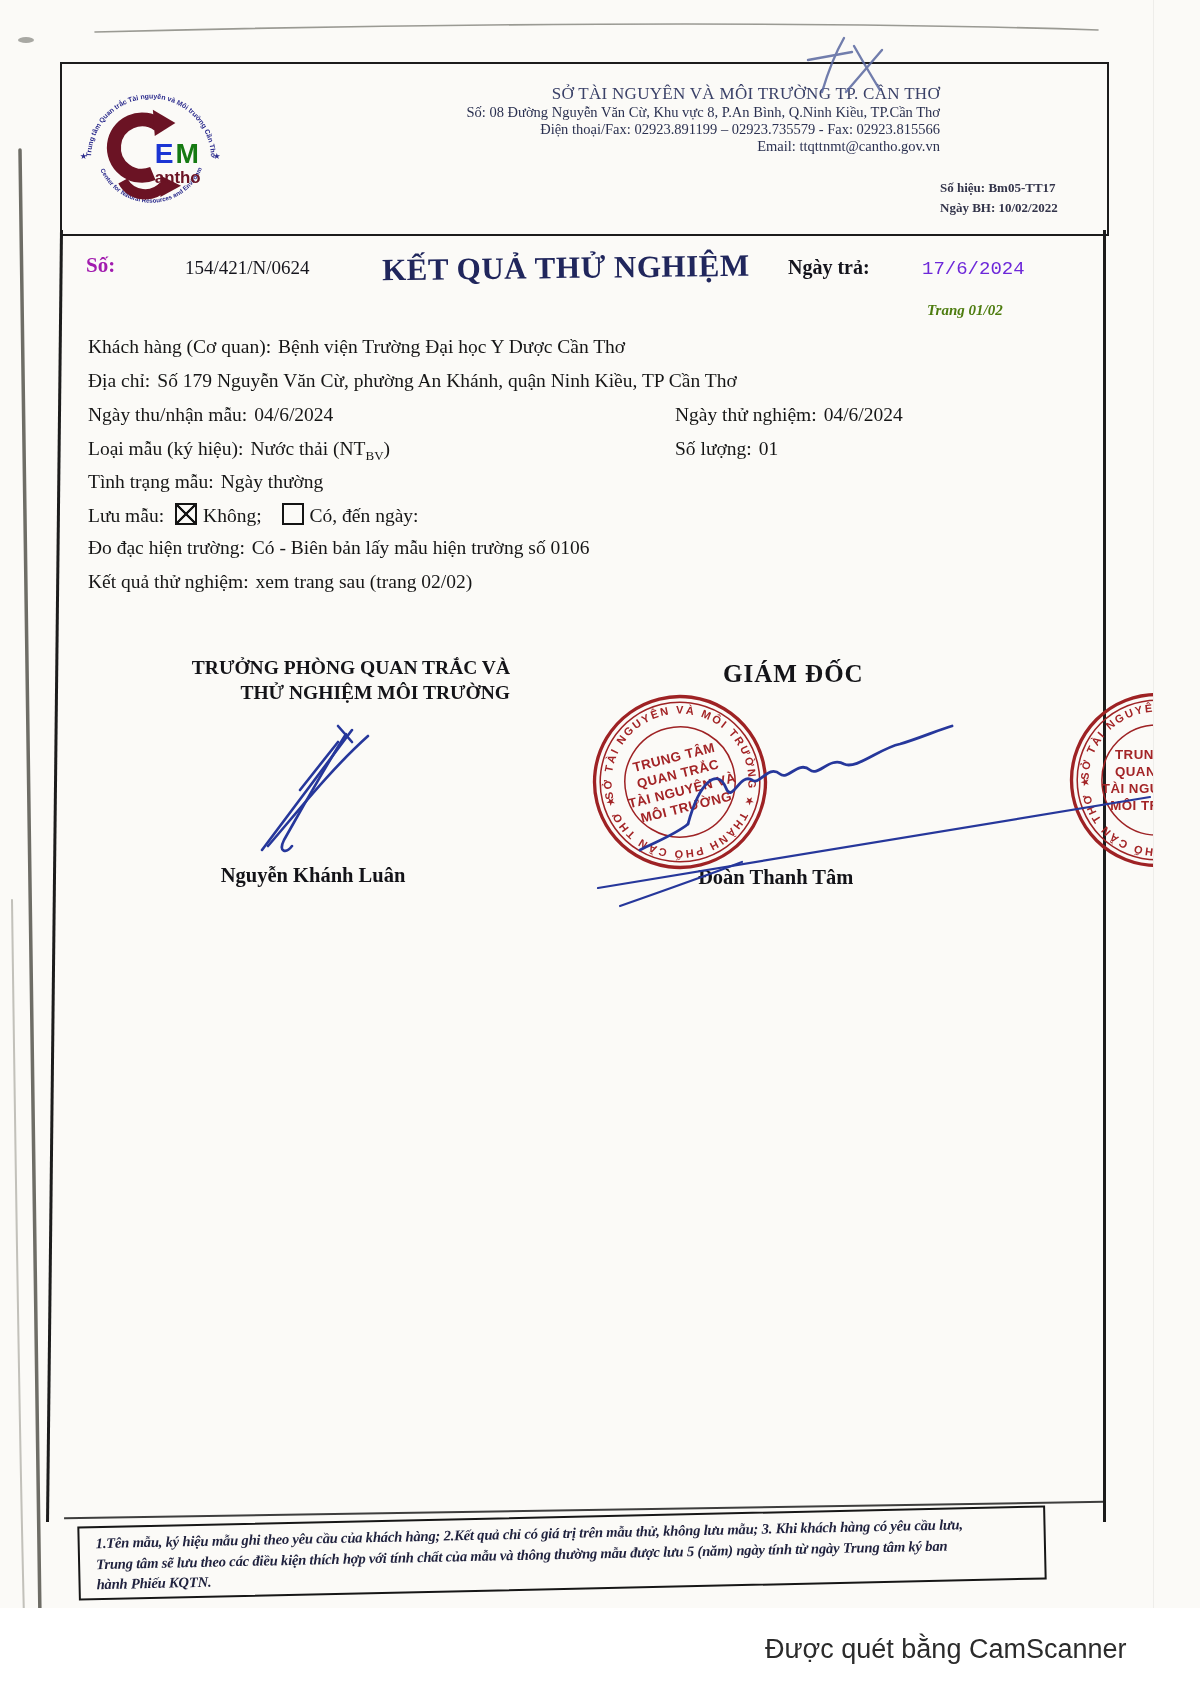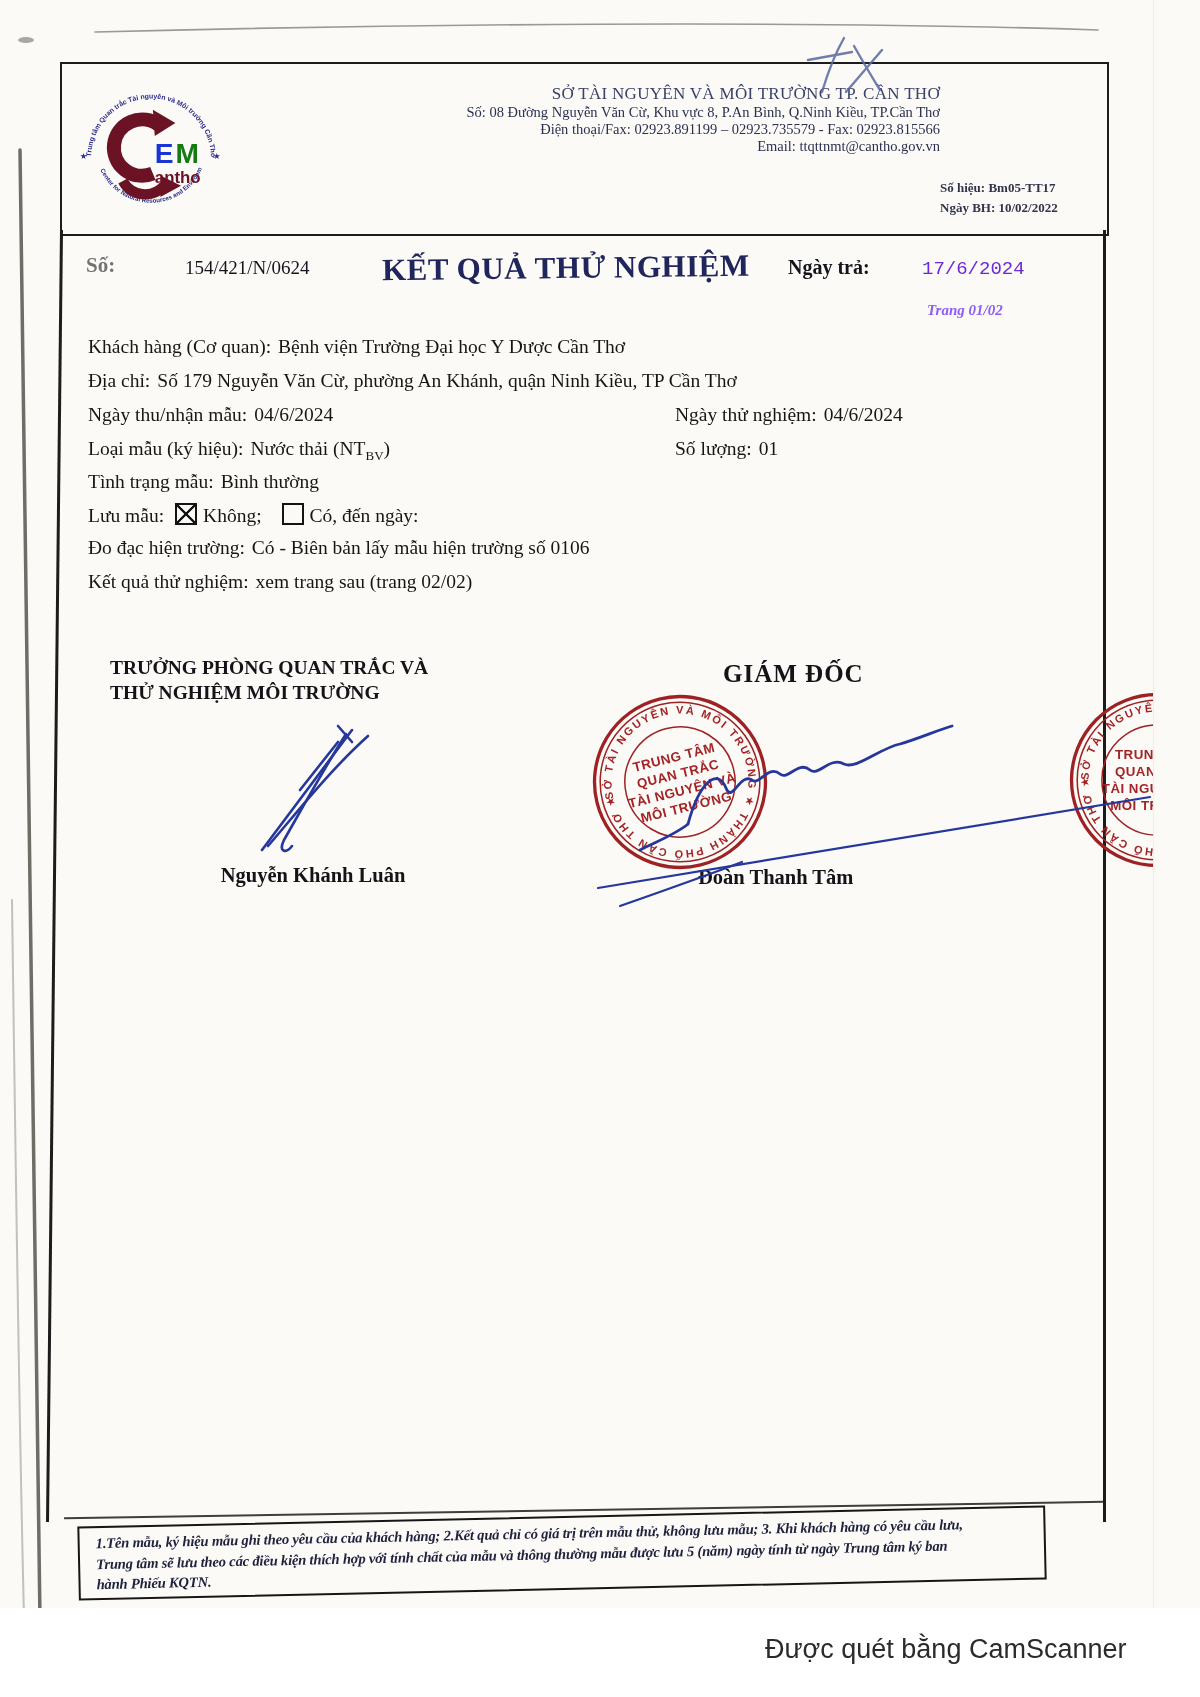--- a/index.html
+++ b/index.html
@@ -18,37 +18,37 @@
   
   .hdr-text{position:absolute;left:240px;top:84px;width:700px;text-align:right;z-index:2;}
   .h-l1{font-size:17px;color:#3a4168;letter-spacing:.3px;}
   .h-l2{font-size:19.5px;font-weight:bold;color:#1d2a66;margin-top:2px;letter-spacing:.2px;}
   .h-l3{font-size:16.5px;font-weight:bold;font-style:italic;color:#1d2a66;margin-top:2px;}
   .h-l4,.h-l5,.h-l6{font-size:14.5px;color:#2a3050;margin-top:0;}
   .form-code{position:absolute;left:940px;top:178px;width:165px;z-index:2;}
   .form-code div{font-size:13px;font-weight:bold;color:#33344a;line-height:1.5;white-space:nowrap;}
 
   
-  .t-so-label{position:absolute;left:86px;top:253px;font-size:21px;font-weight:bold;color:#737373;z-index:4;}
+  .t-so-label{position:absolute;left:86px;top:253px;font-size:21px;font-weight:bold;color:#a21caf;z-index:4;}
   .t-so-value{position:absolute;left:185px;top:257px;font-size:19px;color:#15151d;z-index:4;}
   .t-main{position:absolute;left:382px;top:250px;font-size:31px;font-weight:bold;color:#20265c;letter-spacing:.5px;transform:rotate(-0.7deg);z-index:4;white-space:nowrap;}
   .t-ngaytra{position:absolute;left:788px;top:256px;font-size:20px;font-weight:bold;color:#14141c;z-index:4;}
   .t-ngaytra-v{position:absolute;left:922px;top:258px;font-size:19px;color:#6d28d9;z-index:4;font-family:Liberation Mono, monospace;}
-  .t-page{position:absolute;left:927px;top:302px;font-size:15px;font-weight:bold;font-style:italic;color:#8b5cf6;z-index:4;}
+  .t-page{position:absolute;left:927px;top:302px;font-size:15px;font-weight:bold;font-style:italic;color:#4d7c0f;z-index:4;}
 
   
   .line{position:absolute;left:88px;font-size:19.5px;color:#161616;white-space:nowrap;z-index:4;}
   .lbl{font-weight:normal;margin-right:7px;}
   .rcol{position:absolute;left:675px;font-size:19.5px;color:#161616;white-space:nowrap;z-index:4;}
   sub.smp{font-size:13px;}
   .cb{display:inline-block;width:18px;height:18px;border:2px solid #141414;vertical-align:-3px;margin:0 6px 0 4px;background:#fbfaf7;}
   .cb.checked{background-image:linear-gradient(to top right,transparent 44%,#141414 47%,#141414 53%,transparent 56%),linear-gradient(to bottom right,transparent 44%,#141414 47%,#141414 53%,transparent 56%);}
 
   
-  .sig-title-left{position:absolute;left:110px;top:655px;width:400px;text-align:left;font-size:19.5px;font-weight:bold;color:#141418;line-height:1.3;z-index:4;}
+  .sig-title-left{position:absolute;left:110px;top:655px;width:400px;text-align:right;font-size:19.5px;font-weight:bold;color:#141418;line-height:1.3;z-index:4;}
   .sig-title-right{position:absolute;left:723px;top:660px;font-size:25px;font-weight:bold;color:#141418;letter-spacing:1px;z-index:4;}
   .sig-name-left{position:absolute;left:163px;top:864px;width:300px;text-align:center;font-size:20.5px;font-weight:bold;color:#131318;z-index:4;}
   .sig-name-right{position:absolute;left:698px;top:866px;font-size:20.5px;font-weight:bold;color:#131318;z-index:4;}
 
   
   .stamp{position:absolute;z-index:3;}
   .stamp.main{left:585px;top:687px;width:190px;height:190px;transform:rotate(-14deg);}
   .stamp.edge{left:1062px;top:685px;width:190px;height:190px;}
   .st-ring{fill:none;stroke:#9e2224;}
   .st-ring-text{font-family:"Liberation Sans","DejaVu Sans",sans-serif;font-size:11.6px;font-weight:bold;fill:#a32426;letter-spacing:2.2px;}
@@ -128,21 +128,21 @@
   <div class="rcol" style="top:404px;">
     <span class="lbl">Ngày thử nghiệm:</span><span>04/6/2024</span>
   </div>
   <div class="line" style="top:438px;">
     <span class="lbl">Loại mẫu (ký hiệu):</span><span>Nước thải (NT</span><sub class="smp">BV</sub><span>)</span>
   </div>
   <div class="rcol" style="top:438px;">
     <span class="lbl">Số lượng:</span><span>01</span>
   </div>
   <div class="line" style="top:471px;">
-    <span class="lbl">Tình trạng mẫu:</span><span>Bình thường</span>
+    <span class="lbl">Tình trạng mẫu:</span><span>Ngày thường</span>
   </div>
   <div class="line" style="top:503px;">
     <span class="lbl">Lưu mẫu:</span><span class="cb checked"></span><span>Không;</span><span class="cb" style="margin-left:20px;"></span><span>Có, đến ngày:</span>
   </div>
   <div class="line" style="top:537px;">
     <span class="lbl">Đo đạc hiện trường:</span><span>Có - Biên bản lấy mẫu hiện trường số 0106</span>
   </div>
   <div class="line" style="top:571px;">
     <span class="lbl">Kết quả thử nghiệm:</span><span>xem trang sau (trang 02/02)</span>
   </div>

